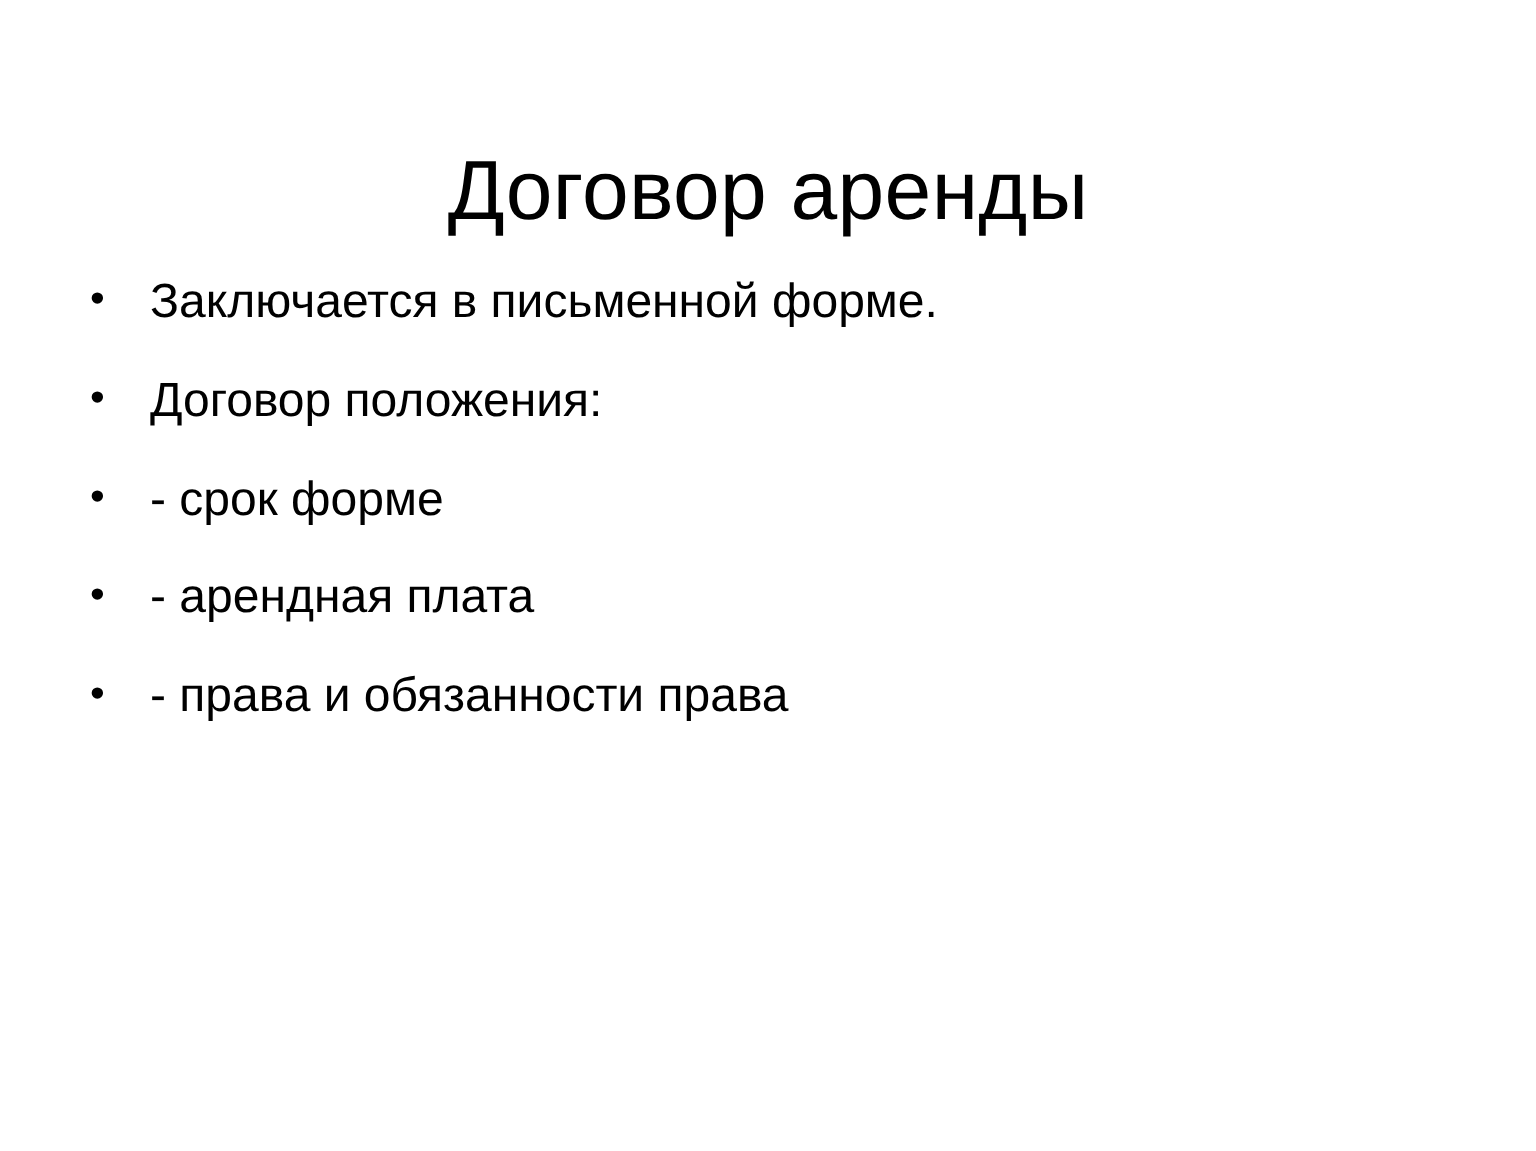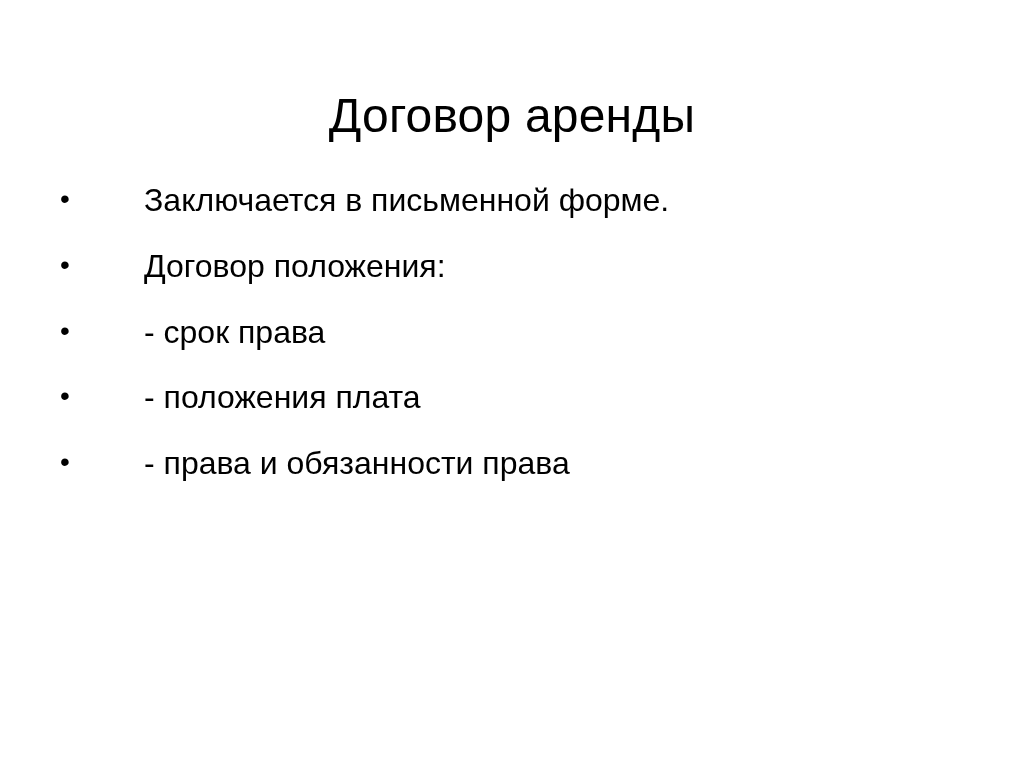--- a/index.html
+++ b/index.html
@@ -15,21 +15,21 @@
     overflow: hidden;
     font-family: "Liberation Sans", sans-serif;
     color: #000000;
   }
   .slide-title {
     position: absolute;
     top: 58px;
     left: 0;
     width: 1024px;
     text-align: center;
-    font-size: 48px;
+    font-size: 56px;
     font-weight: 400;
     line-height: 1.1;
     letter-spacing: 0.2px;
     color: #000000;
   }
   .bullet-list {
     position: absolute;
     top: 182px;
     left: 52px;
     width: 920px;
@@ -51,21 +51,20 @@
     font-size: 28px;
     line-height: 1.22;
     text-align: left;
     padding-left: 8px;
     box-sizing: border-box;
     color: #000000;
   }
   .bullet-text {
     flex: 1 1 auto;
     white-space: pre-wrap;
-    margin-left: 44px;
   }
 </style>
 </head>
 <body>
 
 <div class="slide">
 
   <h1 class="slide-title">Договор аренды</h1>
 
   <ul class="bullet-list">
@@ -75,26 +74,26 @@
       <span class="bullet-text">Заключается в письменной форме.</span>
     </li>
 
     <li class="bullet-item">
       <span class="bullet-marker">•</span>
       <span class="bullet-text">Договор положения:</span>
     </li>
 
     <li class="bullet-item">
       <span class="bullet-marker">•</span>
-      <span class="bullet-text">- срок права</span>
+      <span class="bullet-text">- срок форме</span>
     </li>
 
     <li class="bullet-item">
       <span class="bullet-marker">•</span>
-      <span class="bullet-text">- положения плата</span>
+      <span class="bullet-text">- арендная плата</span>
     </li>
 
     <li class="bullet-item">
       <span class="bullet-marker">•</span>
       <span class="bullet-text">- права и обязанности права</span>
     </li>
 
   </ul>
 
 </div>

